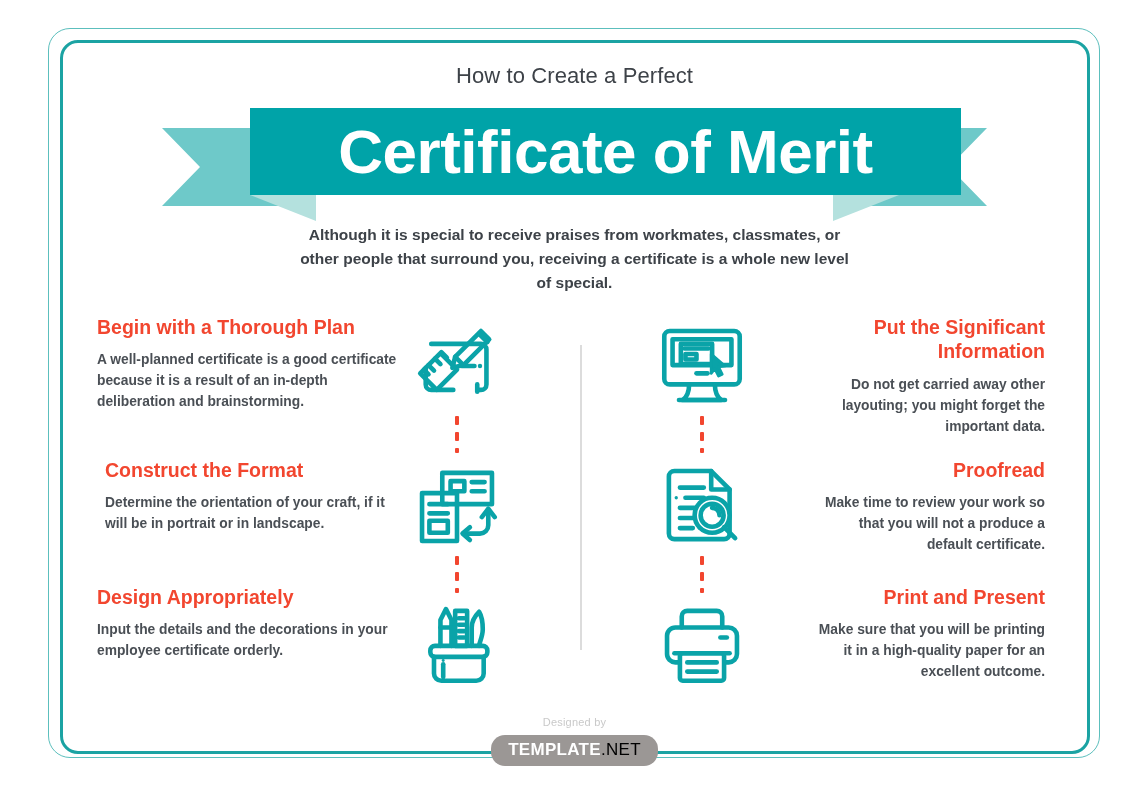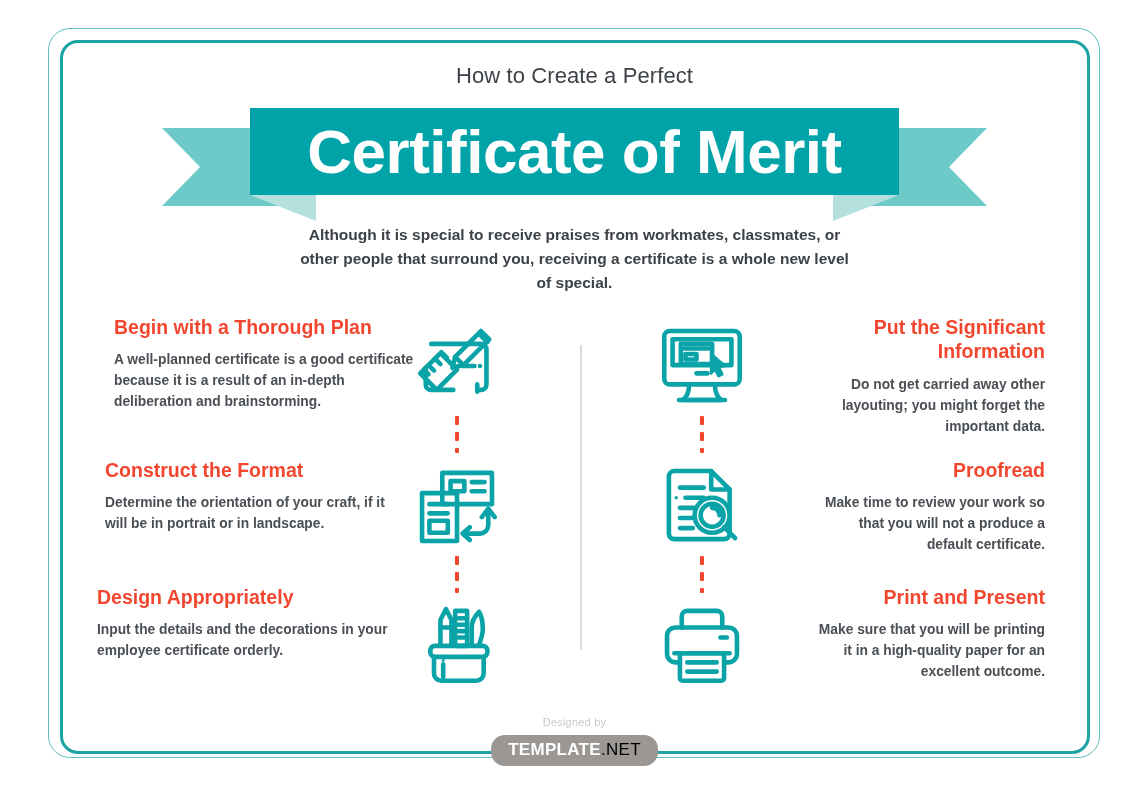--- a/index.html
+++ b/index.html
@@ -65,21 +65,21 @@
   }
   .ribbon-fold.left{
     left:88px;
     clip-path:polygon(0 0, 100% 0, 100% 100%);
   }
   .ribbon-fold.right{
     right:88px;
     clip-path:polygon(0 0, 100% 0, 0 100%);
   }
   .ribbon-band{
-    position:absolute;left:88px;top:0;width:649px;height:87px;
+    position:absolute;left:88px;top:0;width:711px;height:87px;
     background:#00a3a8;
     display:flex;align-items:center;justify-content:center;
   }
   .ribbon-title{
     color:#ffffff;
     font-size:62px;
     font-weight:bold;
     letter-spacing:-0.5px;
     line-height:1;
     white-space:nowrap;
@@ -173,21 +173,21 @@
     <div class="ribbon-band">
       <span class="ribbon-title">Certificate of Merit</span>
     </div>
   </div>
 
   <div class="intro">Although it is special to receive praises from workmates, classmates, or other people that surround you, receiving a certificate is a whole new level of special.</div>
 
   <div class="divider"></div>
 
   <div class="col left">
-    <div class="block" style="top:0px;margin-left:17px;">
+    <div class="block" style="top:0px;">
       <p class="head">Begin with a Thorough Plan</p>
       <p class="body">A well-planned certificate is a good certificate because it is a result of an in-depth deliberation and brainstorming.</p>
     </div>
     <div class="block" style="top:143px;margin-left:8px;">
       <p class="head">Construct the Format</p>
       <p class="body">Determine the orientation of your craft, if it will be in portrait or in landscape.</p>
     </div>
     <div class="block" style="top:270px;">
       <p class="head">Design Appropriately</p>
       <p class="body">Input the details and the decorations in your employee certificate orderly.</p>

